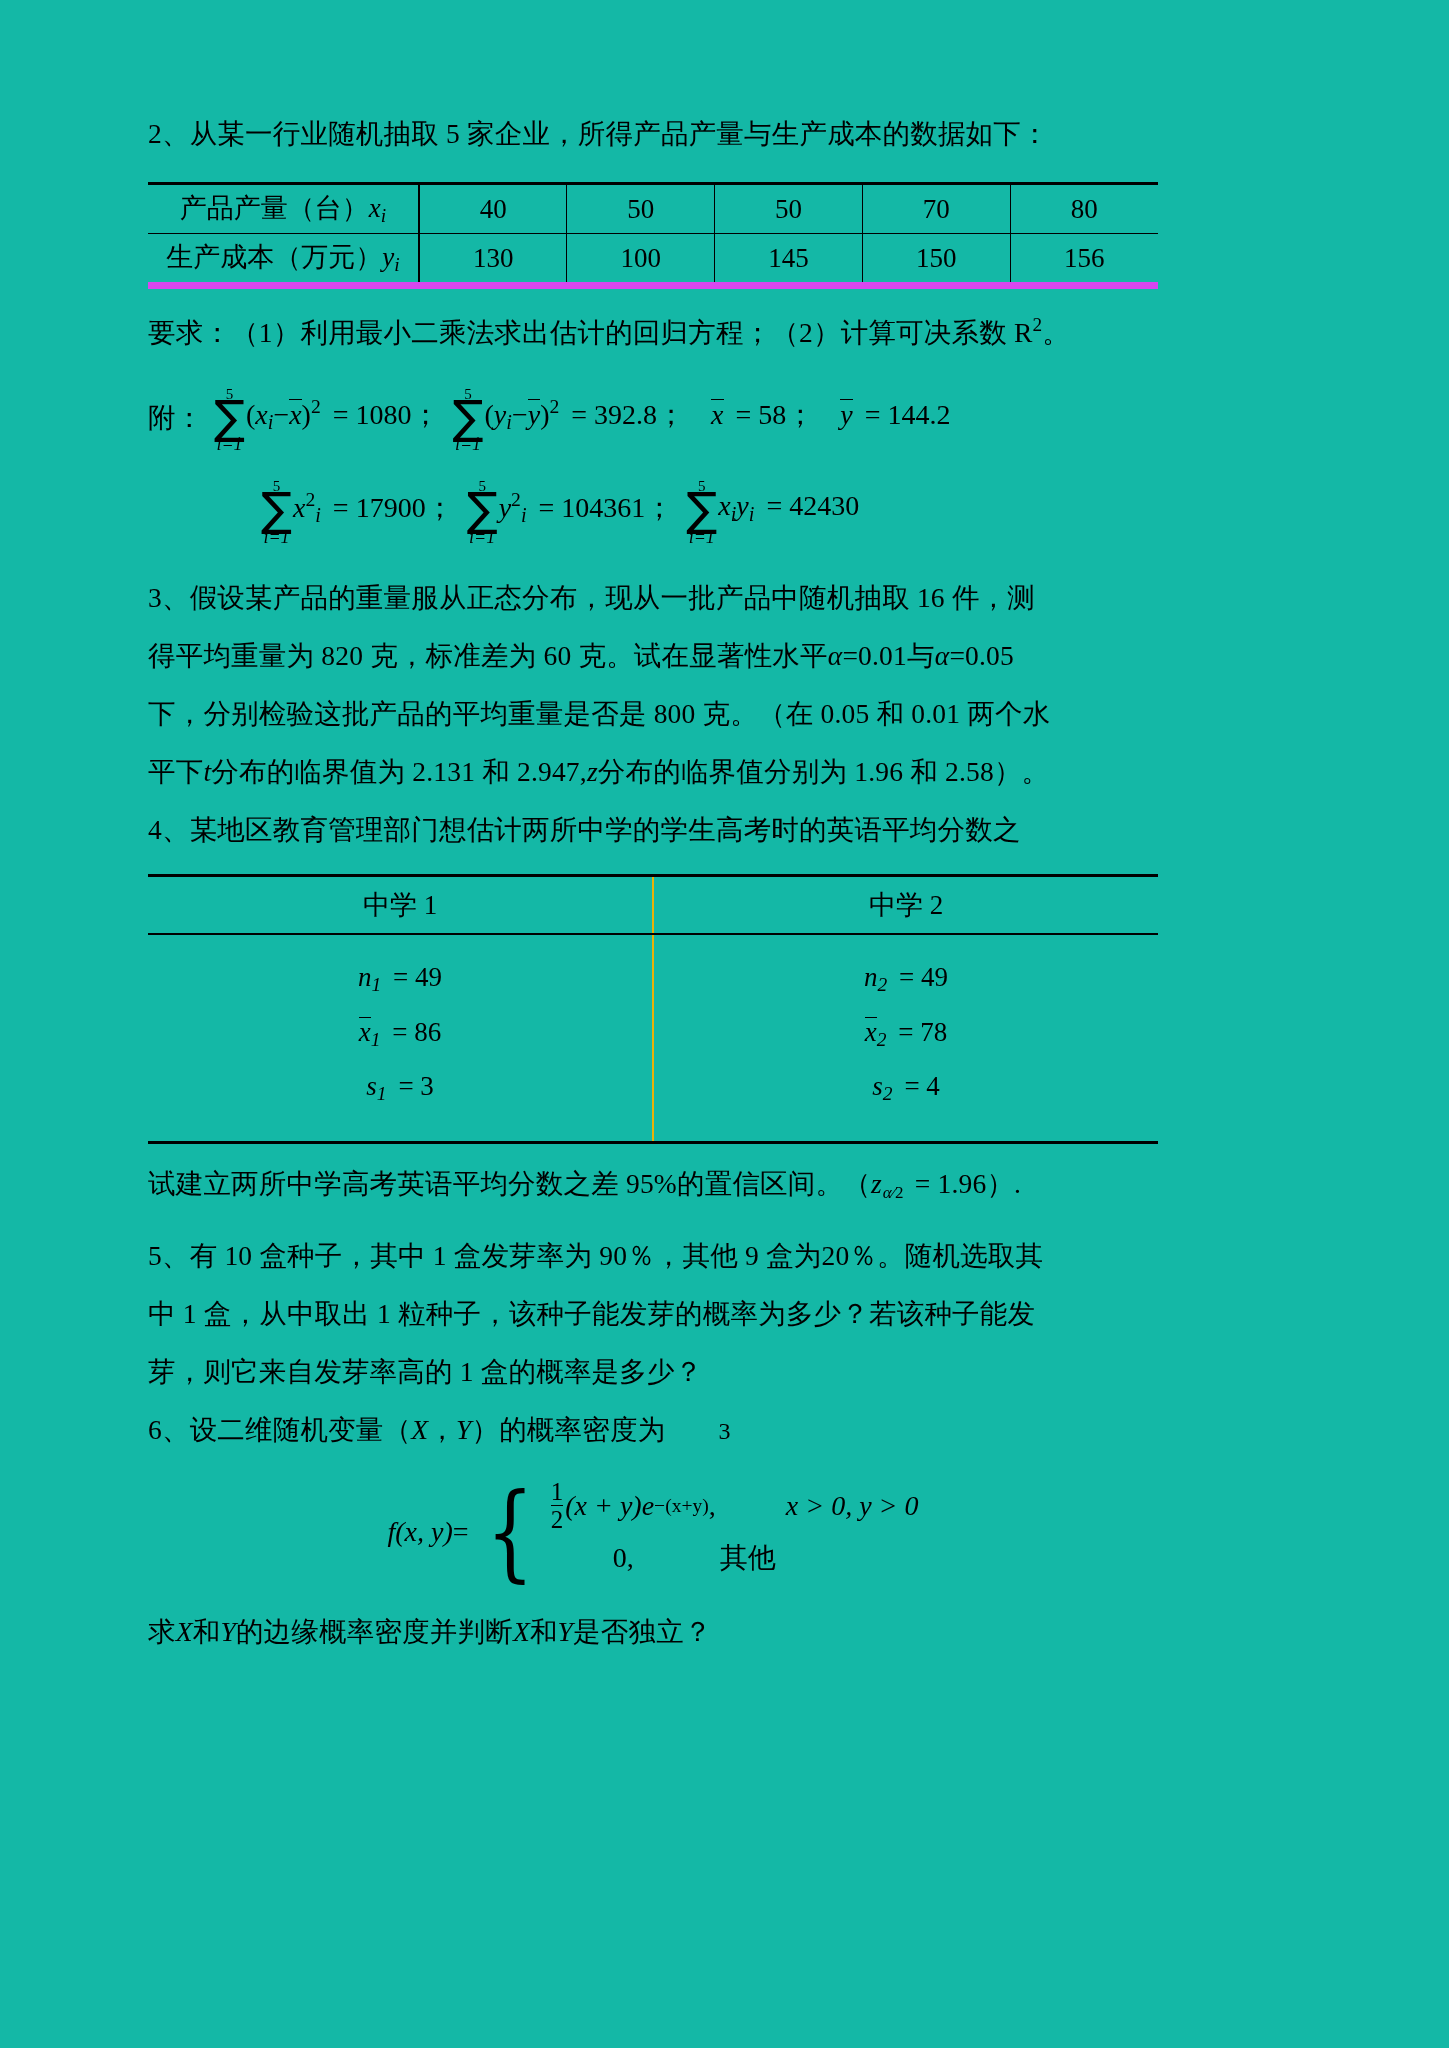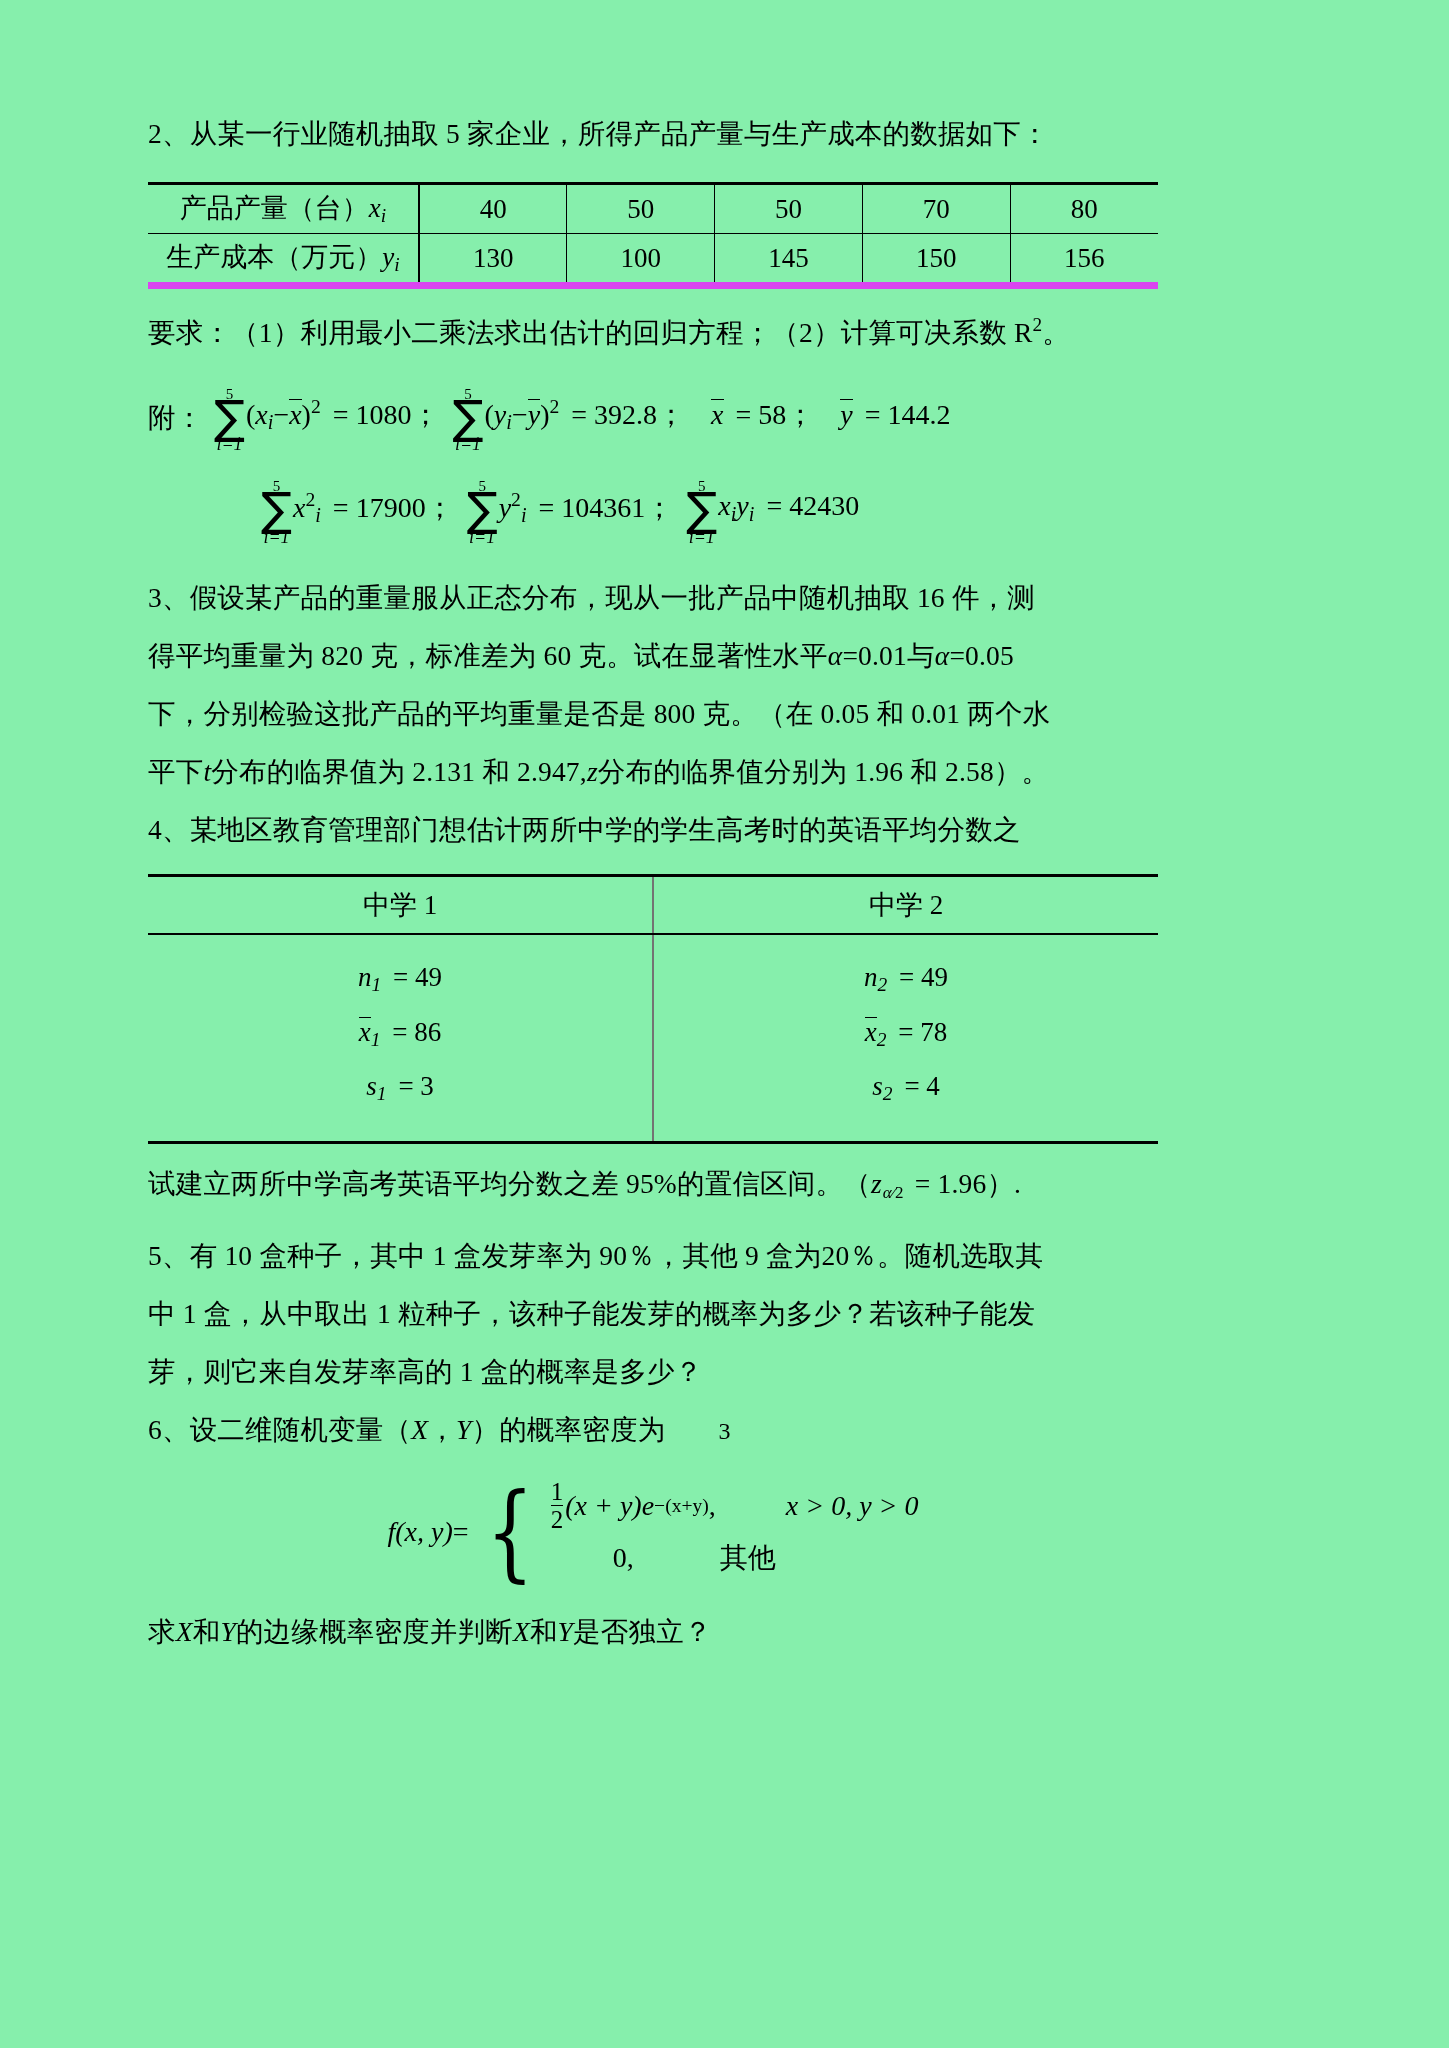--- a/index.html
+++ b/index.html
@@ -5,21 +5,21 @@
   html, body {
     margin: 0;
     padding: 0;
     background: #ffffff;
   }
   .page {
     position: relative;
     width: 1449px;
     height: 2048px;
     margin: 0 auto;
-    background: #86efac;
+    background: #14b8a6;
     font-family: "Liberation Serif", "DejaVu Serif", serif;
     color: #000000;
     overflow: hidden;
   }
   .body-area {
     position: absolute;
     left: 148px;
     top: 108px;
     width: 1010px;
   }
@@ -123,21 +123,21 @@
   .tbl4 .hdr td {
     height: 56px;
     border-top: 3px solid #000;
     border-bottom: 2px solid #000;
   }
   .tbl4 .bdy td {
     height: 178px;
     border-bottom: 3px solid #000;
     padding: 12px 0 16px 0;
   }
-  .tbl4 td.left-col { border-right: 2px solid #737373; }
+  .tbl4 td.left-col { border-right: 2px solid #eab308; }
   .stat-line {
     font-size: 27px;
     line-height: 46px;
     font-family: "Liberation Serif", serif;
   }
 
   
   .pw-wrap {
     display: flex;
     justify-content: center;

